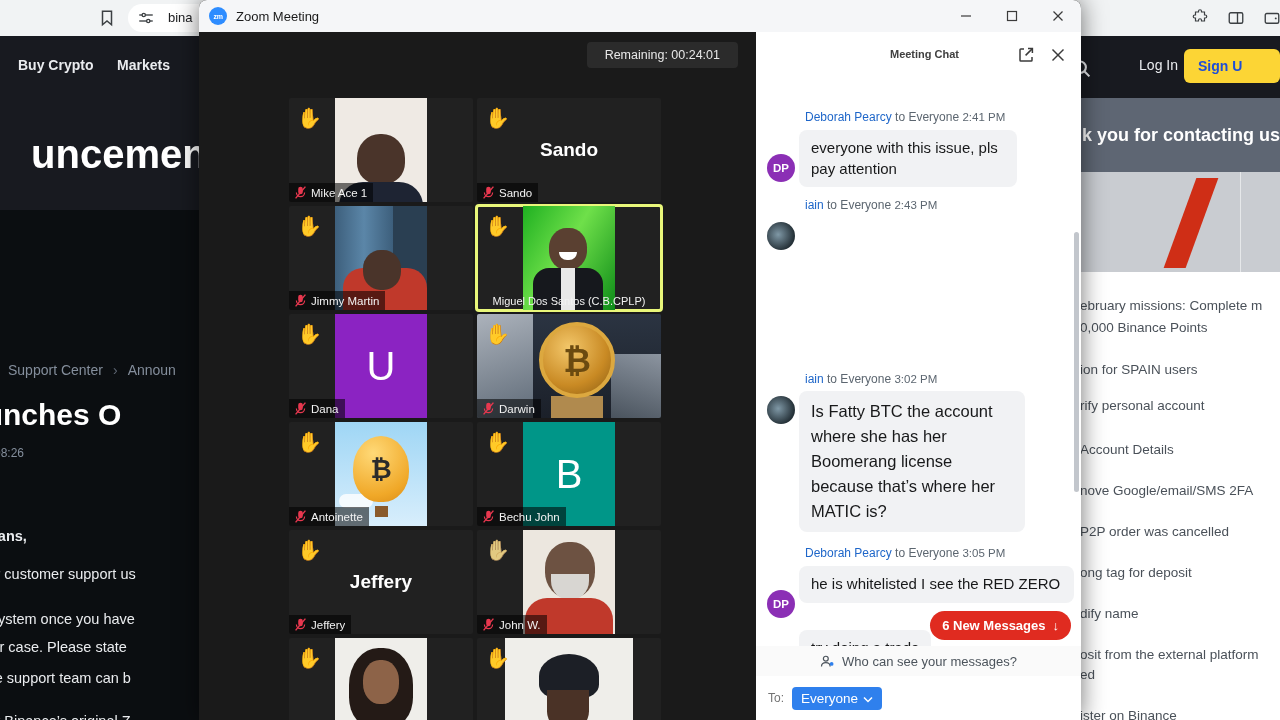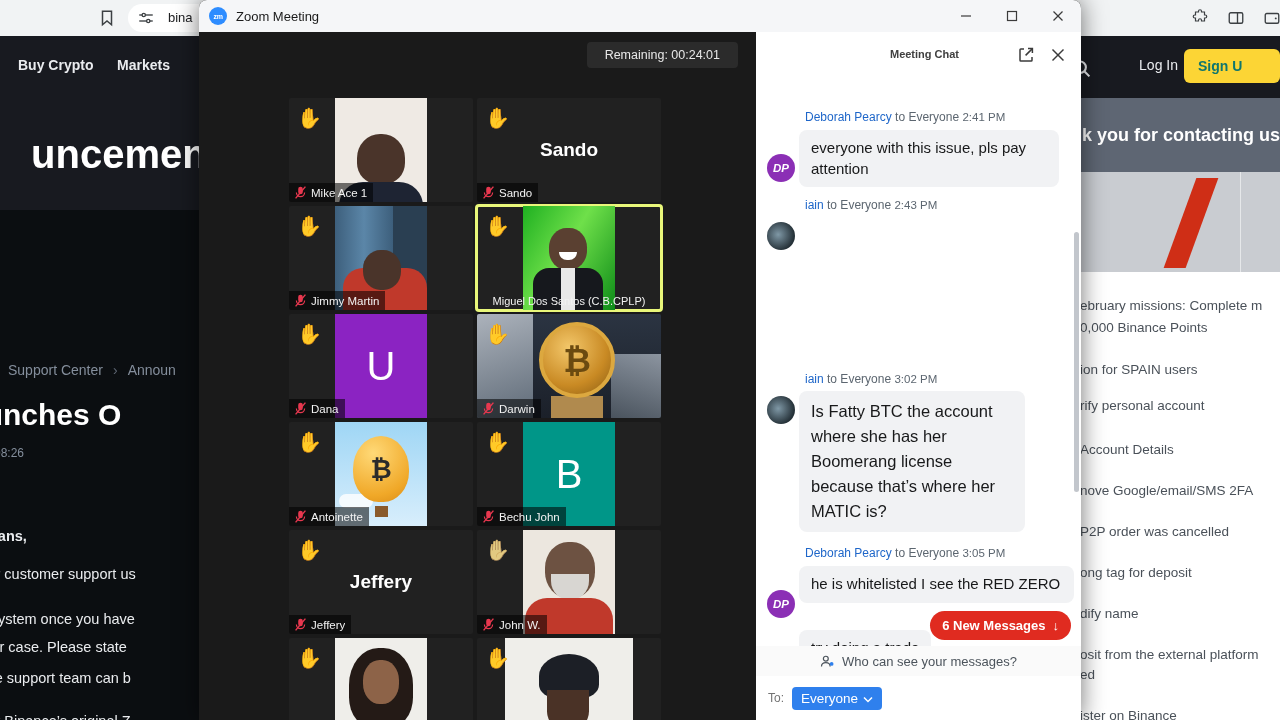--- a/index.html
+++ b/index.html
@@ -42,21 +42,21 @@
     position: absolute; top: 21px;
     color: #eaecef; font-size: 14px; font-weight: bold; white-space: nowrap;
   }
   .bn-login {
     position: absolute; top: 21px; right: 102px;
     color: #eaecef; font-size: 14px; white-space: nowrap;
   }
   .bn-signup {
     position: absolute; top: 13px; right: 0px; width: 96px; height: 34px;
     background: #fcd535; border-radius: 6px;
-    color: #0f766e; font-size: 14px; font-weight: bold;
+    color: #1d4ed8; font-size: 14px; font-weight: bold;
     display: flex; align-items: center; padding-left: 14px;
     white-space: nowrap; overflow: hidden;
   }
   .bn-search-icon { position: absolute; top: 22px; right: 188px; color: #eaecef; }
 
   
   .bn-article { position: absolute; left: 0; top: 98px; width: 220px; height: 622px;
     background: #0b0e11; color: #eaecef; overflow: hidden; }
   .bn-hero {
     position: absolute; left: -300px; top: 0; width: 520px; height: 112px;
@@ -251,21 +251,21 @@
   .msg-meta .tm { color: #5c6670; font-size: 11.5px; }
   .bubble {
     position: absolute; left: 43px; background: #f1f2f4; border-radius: 8px;
     padding: 8px 12px; font-size: 15px; color: #18191a; line-height: 1.38;
   }
   .bubble.big { font-size: 16.5px; line-height: 1.52; }
   .bubble.cut { top: -8px; left: 43px; width: 222px; height: 28px; padding-top: 0; overflow: hidden; color: #18191a; }
   .avatar {
     position: absolute; left: 11px; width: 28px; height: 28px; border-radius: 50%;
     display: flex; align-items: center; justify-content: center;
-    color: #fff; font-size: 11.5px; font-weight: bold; font-style: italic;
+    color: #fff; font-size: 11.5px; font-weight: bold;
   }
   .avatar.dp { background: #8b2fb5; }
   .avatar.iain { background: #2b3a45; overflow: hidden; }
   .avatar.iain .pic { width: 28px; height: 28px; background: radial-gradient(circle at 40% 45%, #7f98a6, #253138 70%); }
   .caret {
     position: absolute; left: 206px; top: 68px; width: 2px; height: 20px; background: #1a1a1a;
   }
   .caret::before, .caret::after {
     content: ''; position: absolute; left: -3px; width: 8px; height: 2px; background: #1a1a1a;
   }
@@ -658,21 +658,21 @@
       <div class="chat-scroll">
 
         <div class="caret"></div>
 
         <div class="msg-meta" style="top:34px">
           <span>Deborah Pearcy</span>
           <span class="to">to Everyone</span>
           <span class="tm">2:41 PM</span>
         </div>
         <div class="avatar dp" style="top:78px">DP</div>
-        <div class="bubble" style="top:54px; width:260px">everyone with this issue, pls pay attention</div>
+        <div class="bubble" style="top:54px; width:218px">everyone with this issue, pls pay attention</div>
 
         <div class="msg-meta" style="top:122px">
           <span>iain</span>
           <span class="to">to Everyone</span>
           <span class="tm">2:43 PM</span>
         </div>
         <div class="avatar iain" style="top:146px">
             <span class="pic"></span>
           </div>
 

